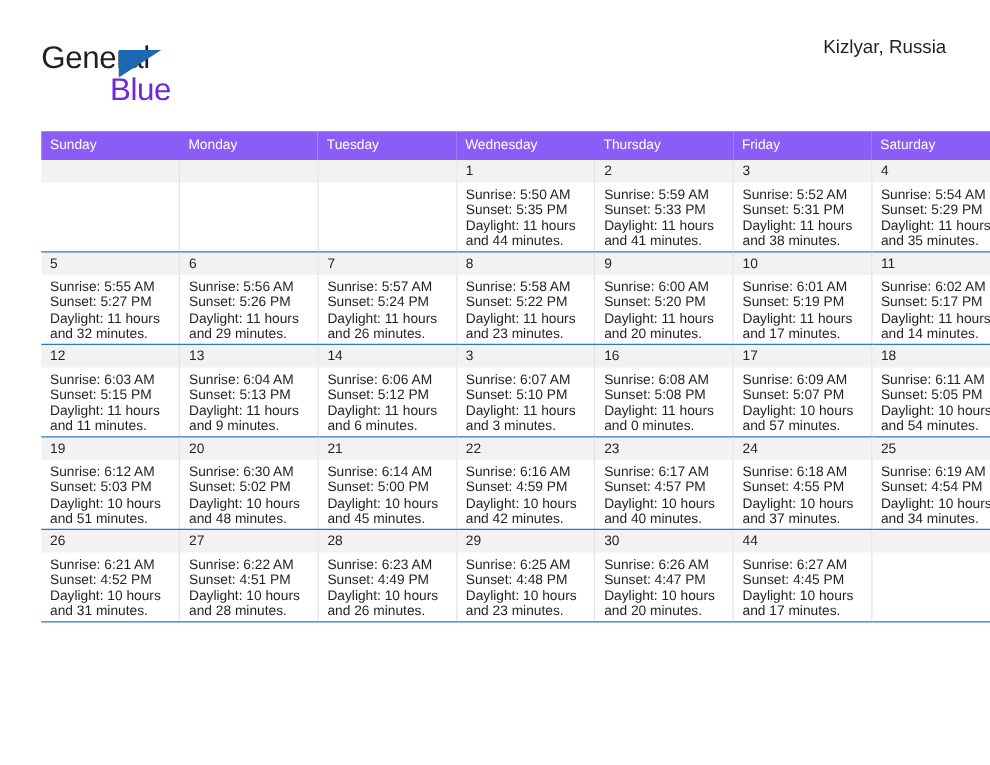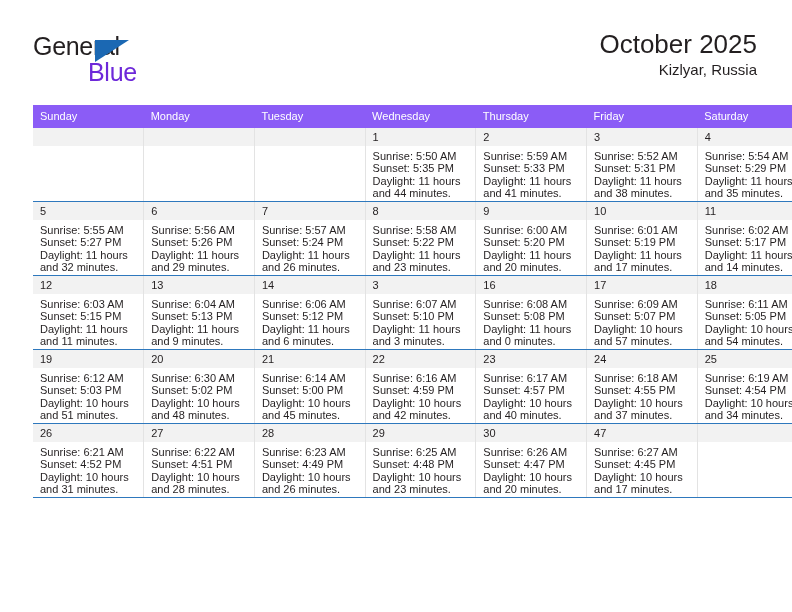--- a/index.html
+++ b/index.html
@@ -150,21 +150,20 @@
 
   <div class="header">
 
     <div class="brand">
       <span class="brand-general">General</span>
       <span class="brand-triangle"></span>
       <span class="brand-blue">Blue</span>
     </div>
 
     <div class="title-block">
-      <div class="cal-title">October 2025</div>
       <div class="cal-subtitle">Kizlyar, Russia</div>
     </div>
 
   </div>
 
   <table class="calendar">
     <thead>
       <tr>
         <th>Sunday</th>
         <th>Monday</th>
@@ -458,21 +457,21 @@
           <td>
             <div class="daynum">30</div>
             <div class="dayinfo">
               <div>Sunrise: 6:26 AM</div>
               <div>Sunset: 4:47 PM</div>
               <div>Daylight: 10 hours</div>
               <div>and 20 minutes.</div>
             </div>
           </td>
           <td>
-            <div class="daynum">47</div>
+            <div class="daynum">44</div>
             <div class="dayinfo">
               <div>Sunrise: 6:27 AM</div>
               <div>Sunset: 4:45 PM</div>
               <div>Daylight: 10 hours</div>
               <div>and 17 minutes.</div>
             </div>
           </td>
           <td>
             <div class="daynum empty"></div>
           </td>

